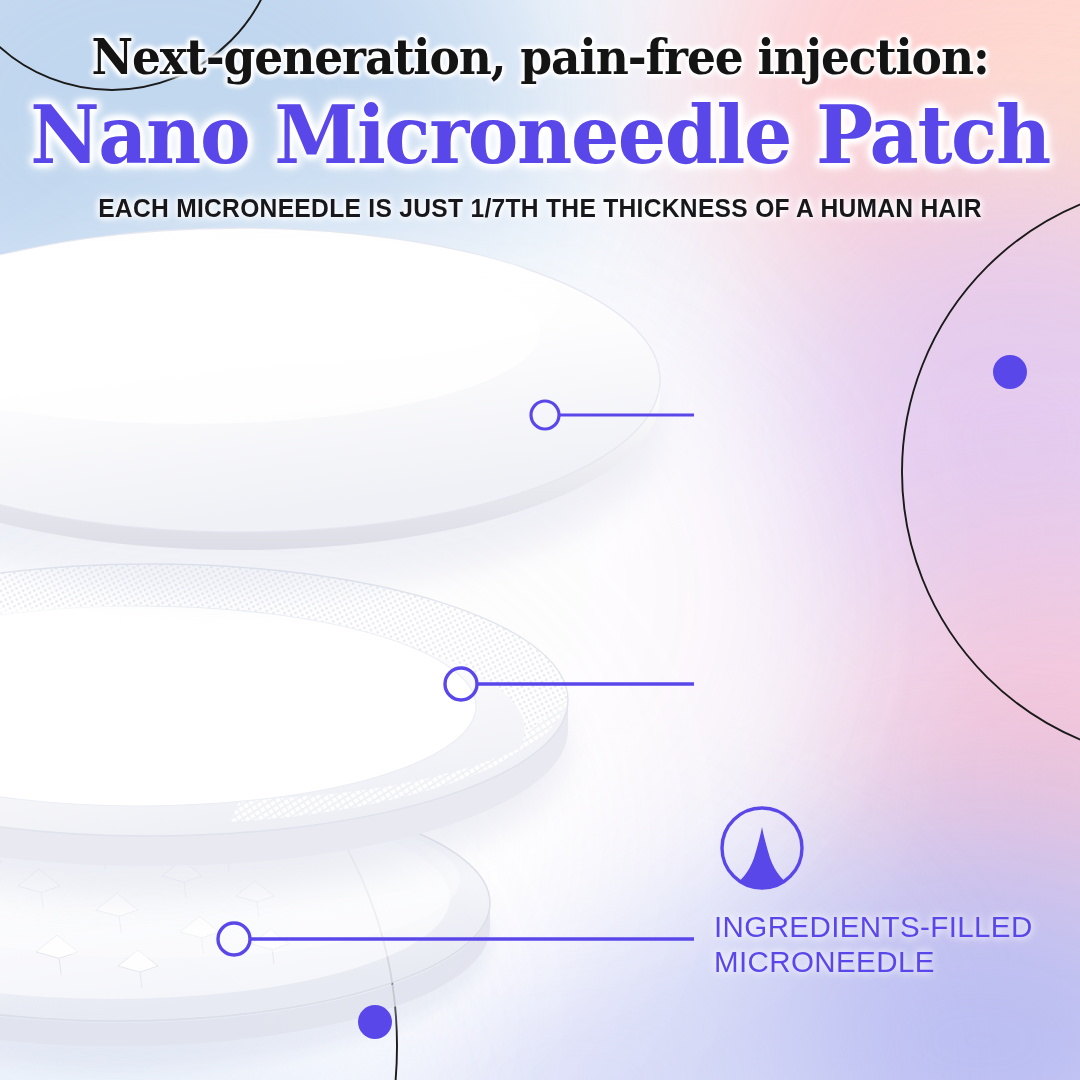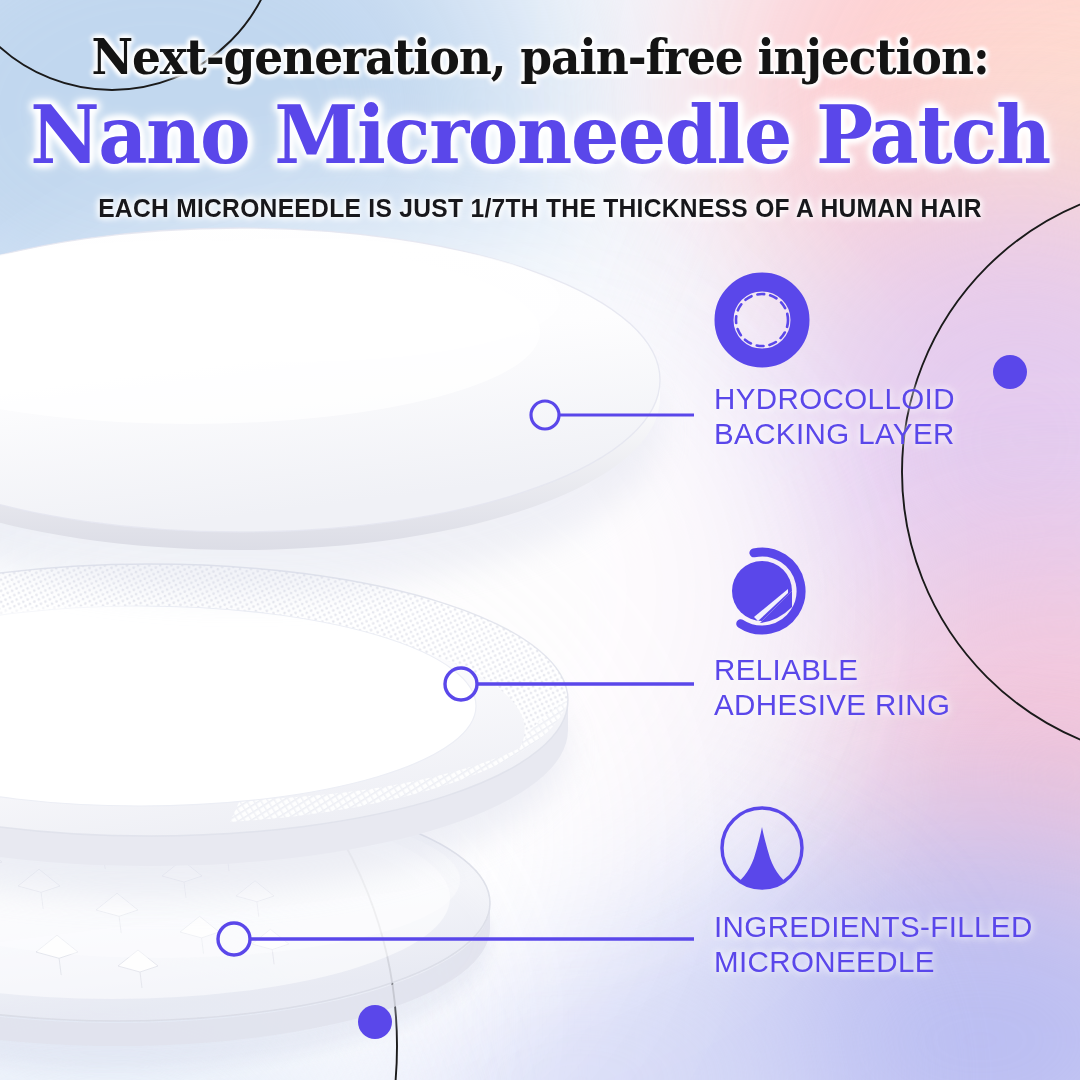--- a/index.html
+++ b/index.html
@@ -346,46 +346,21 @@
     <circle cx="1010" cy="372" r="17" fill="#5a47ea"></circle>
     <circle cx="375" cy="1022" r="17" fill="#5a47ea"></circle>
   </svg>
 
   <div class="header">
     <div class="kicker">Next-generation, pain-free injection:</div>
     <div class="title">Nano Microneedle Patch</div>
     <div class="tagline">EACH MICRONEEDLE IS JUST 1/7TH THE THICKNESS OF A HUMAN HAIR</div>
   </div>
 
-  <div class="feature" style="left:714px; top:272px;">
-    <div class="feature-icon">
-      <svg viewBox="0 0 96 96" width="96" height="96">
-        <circle cx="48" cy="48" r="38" fill="none" stroke="#5a47ea" stroke-width="19"></circle>
-        <circle cx="48" cy="48" r="26" fill="none" stroke="#5a47ea" stroke-width="2.6" stroke-dasharray="7 6" stroke-linecap="round"></circle>
-      </svg>
-    </div>
-    <div class="feature-label">HYDROCOLLOID
-BACKING LAYER</div>
-  </div>
-
-  <div class="feature" style="left:714px; top:543px;">
-    <div class="feature-icon">
-      <svg viewBox="0 0 96 96" width="96" height="96">
-
-        <path d="M 48 9 A 39 39 0 1 1 48 87 A 39 39 0 0 1 20.4 75.6" fill="none" stroke="#5a47ea" stroke-width="9" stroke-linecap="round" transform="rotate(-12 48 48)"></path>
-
-        <path d="M 48 18 A 30 30 0 1 0 48 78 L 78 48 A 30 30 0 0 0 48 18 Z" fill="#5a47ea"></path>
-
-        <path d="M 46 80 L 78 48 L 78 64 Q 64 78 46 80 Z" fill="#5a47ea"></path>
-        <path d="M 44 78 L 74 50 L 74 46 L 40 74 Z" fill="#ffffff" opacity=".92"></path>
-      </svg>
-    </div>
-    <div class="feature-label">RELIABLE
-ADHESIVE RING</div>
-  </div>
+
 
   <div class="feature" style="left:714px; top:800px;">
     <div class="feature-icon">
       <svg viewBox="0 0 96 96" width="96" height="96">
         <defs>
           <clipPath id="clipPeakCircle">
               <circle cx="48" cy="48" r="40"></circle>
             </clipPath>
         </defs>
         <circle cx="48" cy="48" r="40" fill="none" stroke="#5a47ea" stroke-width="3.4"></circle>

